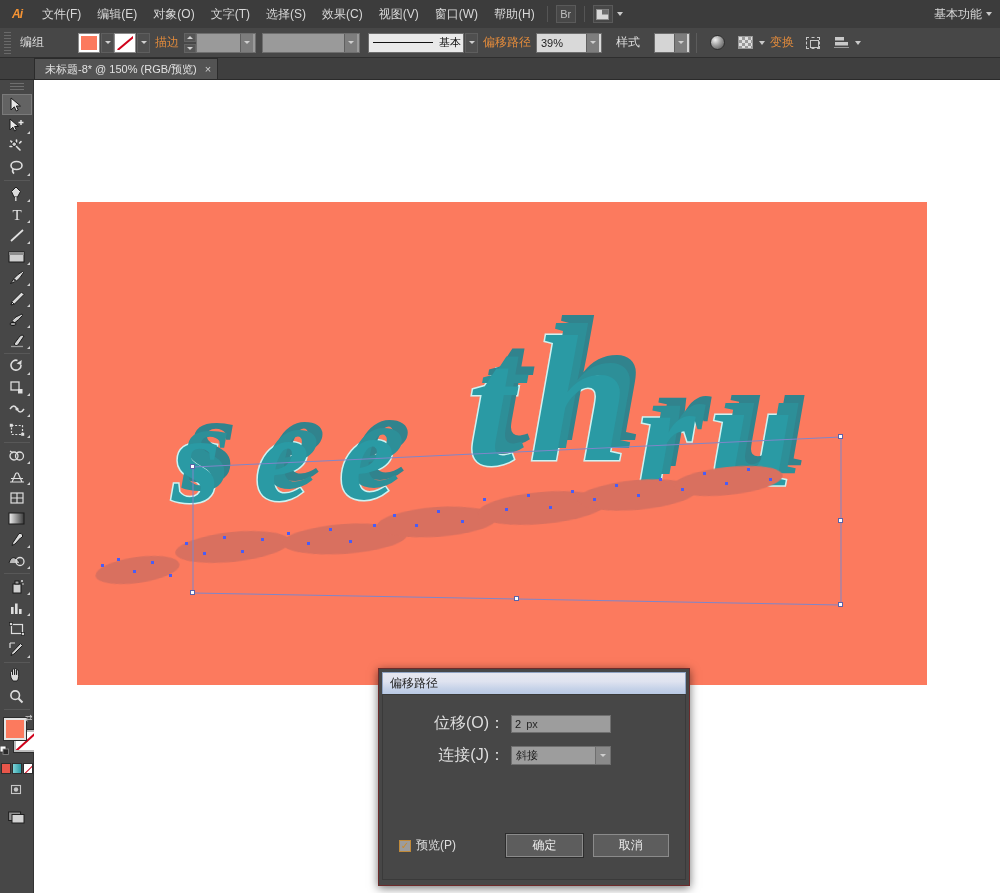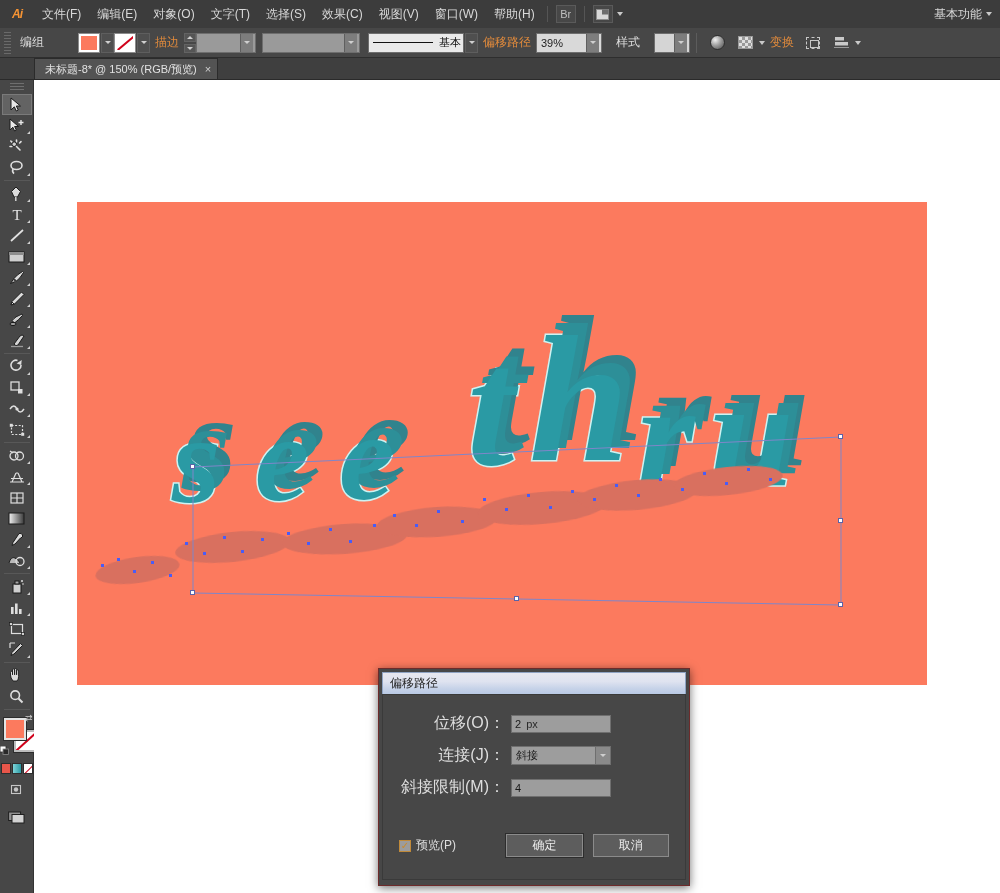--- a/index.html
+++ b/index.html
@@ -707,26 +707,20 @@
     <div class="dlg-row">
       <div class="dlg-label">连接(J)：</div>
       <div class="dlg-select">
         <span>斜接</span>
         <span class="arrowbtn">
             <span class="tri-dn"></span>
           </span>
       </div>
     </div>
 
-    <div class="dlg-row">
-      <div class="dlg-label">斜接限制(M)：</div>
-      <div class="dlg-input">
-        <span>4</span>
-      </div>
-    </div>
 
     <div id="dlg-footer">
       <div id="dlg-preview-wrap">
         <span id="dlg-preview-box">
           <span class="ck">✓</span>
         </span>
         <span id="dlg-preview-label">预览(P)</span>
       </div>
       <div class="dlg-btn default">确定</div>
       <div class="dlg-btn">取消</div>

